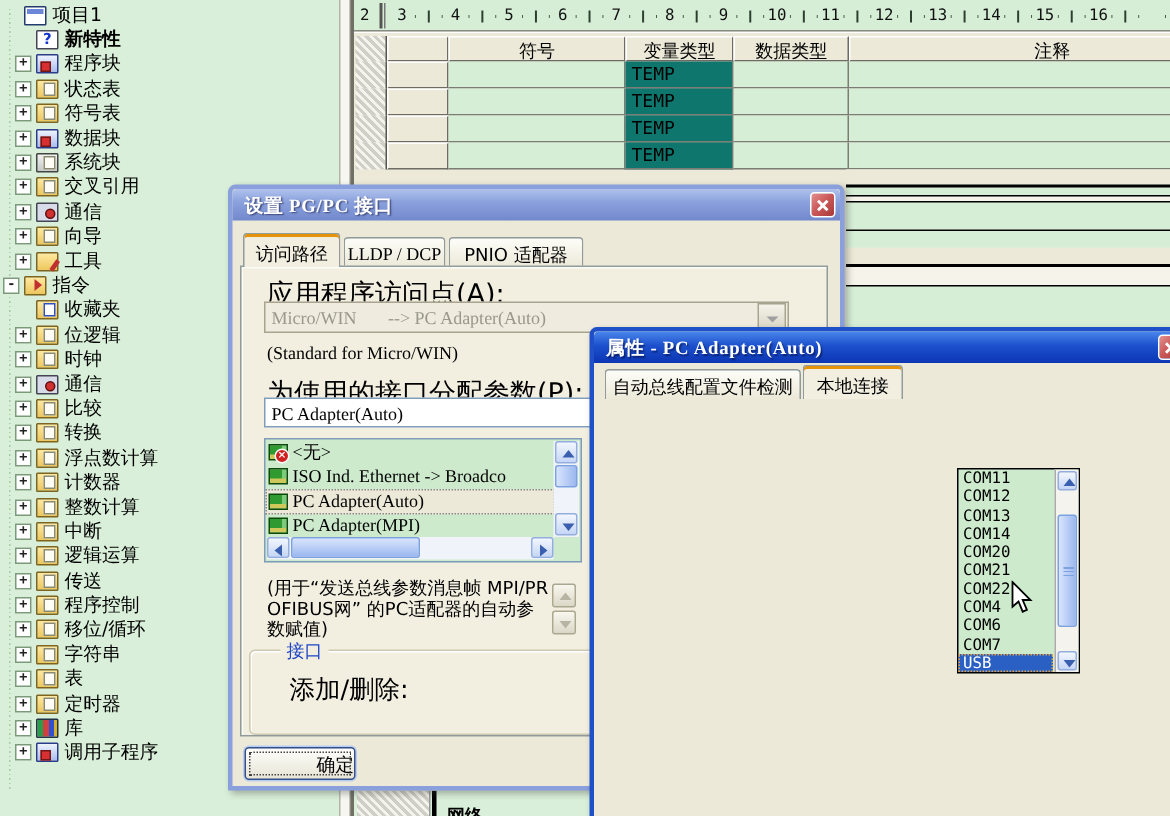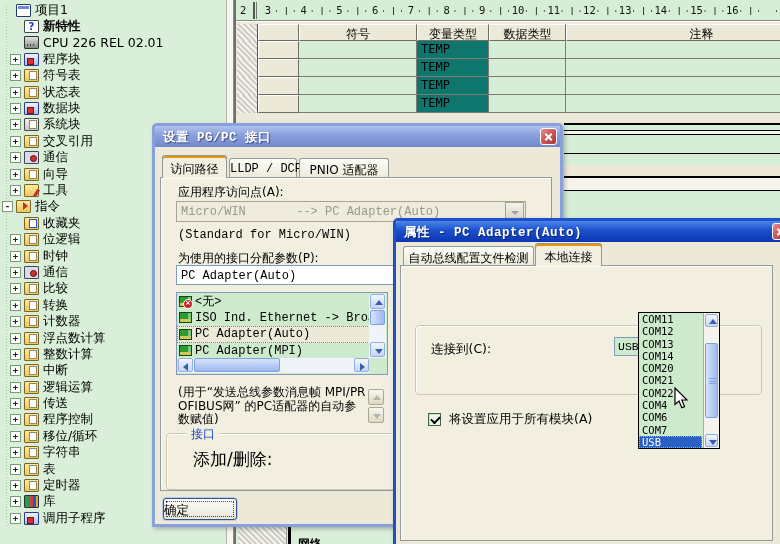--- a/index.html
+++ b/index.html
@@ -1,18 +1,18 @@
 <!DOCTYPE html>
 <html><head>
 <meta charset="utf-8">
 <style>
   * { margin:0; padding:0; box-sizing:border-box; }
   html,body { width:780px; height:544px; overflow:hidden; }
   body { font-family:"DejaVu Sans","Liberation Sans",sans-serif; font-size:12px; color:#000; }
-  .mono { font-family:Liberation Mono, monospace; }
+  .mono { font-family:Liberation Serif, serif; }
   #screen { position:relative; width:780px; height:544px; background:#ece9d8; overflow:hidden; }
 
   
   #sidebar { position:absolute; left:0; top:0; width:226px; height:544px; background:#d9efd9; overflow:hidden; padding-top:2px;
     background-image:repeating-linear-gradient(180deg,#a6cba6 0 1px,transparent 1px 3px);
     background-size:1px 520px; background-position:6px 6px; background-repeat:no-repeat; }
   .tree-item { display:flex; align-items:center; height:16.4px; white-space:nowrap; cursor:default; }
   .tree-item.lvl0 { padding-left:2px; }
   .tree-item.lvl1 { padding-left:10px; }
   .tree-item.bold .tree-label { font-weight:bold; }
@@ -105,21 +105,21 @@
   .gb-label { position:absolute; top:-8px; background:#f2efe1; padding:0 4px; color:#1e46c8; font-size:12px; }
 
   
   #d1 { left:152px; top:123px; width:411px; height:404px; background:#ece9d8; border:3px solid #8aa0dc; border-radius:5px 5px 0 0; }
   #d1 .titlebar { background:linear-gradient(180deg,#b0c2ec 0%,#8ba2de 40%,#7288cc 100%); }
   #d1-x { right:3px; }
   #d1-tab1 { left:7px;  top:29px; width:65px; }
   #d1-tab2 { left:74px; top:32px; width:68px; }
   #d1-tab3 { left:144px;top:32px; width:90px; }
   #d1-panel { left:5px; top:51px; width:392px; height:314px; }
-  .d1-label { position:absolute; font-size:12px; }
+  .d1-label { position:absolute; font-size:18px; }
   #d1-access-combo { position:absolute; left:21px; top:75px; width:350px; height:21px; background:#efecdf; border:1px solid #a8a490;
     color:#9a988a; font-size:12px; padding:3px 0 0 4px; white-space:pre; overflow:hidden; }
   #d1-access-btn { position:absolute; left:350px; top:76px; width:19px; height:19px; background:linear-gradient(180deg,#f5f3ea,#d8d4c4);
     border:1px solid #a8a490; }
   #d1-access-btn::after { content:''; position:absolute; left:5px; top:8px; border-left:4px solid transparent; border-right:4px solid transparent; border-top:4px solid #a0a0a0; }
   #d1-note { position:absolute; left:23px; top:102px; font-size:12px; }
   #d1-param-input { position:absolute; left:21px; top:139px; width:360px; height:20px; background:#fff; border:1px solid #7f9db9;
     font-size:12px; padding:3px 0 0 4px; }
   #d1-list { position:absolute; left:21px; top:166px; width:212px; height:83px; background:#cdeacd; border:1px solid #7f9db9; }
   .d1-li { position:relative; display:flex; align-items:center; height:16.5px; padding-left:2px; white-space:nowrap; overflow:hidden; width:193px; font-size:12px; }
@@ -139,21 +139,21 @@
   .sb-thumb.h { background:linear-gradient(180deg,#d8e4fc,#9cb8f0); }
   #d1-list-vsb { position:absolute; right:1px; top:1px; width:17px; height:64px; background:#f0f4fa; }
   #d1-list-hsb { position:absolute; left:1px; bottom:1px; height:15px; right:18px; background:#f0f4fa; }
   #d1-desc { position:absolute; left:23px; top:260px; width:188px; font-size:12px; line-height:13.5px; word-break:break-all; }
   .mini-btn { position:absolute; left:213px; width:16px; height:16px; background:linear-gradient(180deg,#f8f6ee,#dcd8c8); border:1px solid #aca890; border-radius:2px; }
   .mini-up::after { content:''; position:absolute; left:4px; top:5px; border-left:4px solid transparent; border-right:4px solid transparent; border-bottom:5px solid #b8b4a4; }
   .mini-down::after { content:''; position:absolute; left:4px; top:6px; border-left:4px solid transparent; border-right:4px solid transparent; border-top:5px solid #b8b4a4; }
   #d1-group { left:11px; top:307px; width:378px; height:57px; }
   #d1-addremove { position:absolute; left:26px; top:14px; font-size:17px; }
   #d1-ok { position:absolute; left:8px; top:372px; width:74px; height:22px; background:linear-gradient(180deg,#fefefc,#e7e5d5);
-    border:1px solid #33508c; border-radius:3px; font-size:12.5px; text-align:left; padding-top:3px; outline:1px dotted #444; outline-offset:-4px;
+    border:1px solid #33508c; border-radius:3px; font-size:12.5px; text-align:right; padding-top:3px; outline:1px dotted #444; outline-offset:-4px;
     box-shadow:0 0 0 1px #b8ccf0; }
 
   
   #d2 { left:393px; top:218px; width:392px; height:329px; background:#ece9d8; border:3px solid #2050c8; border-radius:5px 0 0 0; }
   #d2 .titlebar { background:linear-gradient(180deg,#4a86ec 0%,#1c50cc 45%,#0c36b4 100%); border-radius:3px 0 0 0; }
   #d2-x { left:376px; }
   #d2-tab1 { left:7px;   top:25px; width:131px; }
   #d2-tab2 { left:139px; top:22px; width:67px; }
   #d2-panel { left:4px; top:44px; width:373px; height:276px; }
   #d2-group { left:14px; top:59px; width:347px; height:70px; }
@@ -190,46 +190,41 @@
         <span class="tree-icon project-icon"></span>
         <span class="tree-label">项目1</span>
       </div>
 
       <div class="tree-item bold lvl1 ex-none">
         <span class="expand-box"></span>
         <span class="tree-icon new-features-icon"></span>
         <span class="tree-label">新特性</span>
       </div>
 
-      <div class="tree-item lvl1 ex-none">
-        <span class="expand-box"></span>
-        <span class="tree-icon cpu-icon"></span>
-        <span class="tree-label">CPU 226 REL 02.01</span>
-      </div>
 
       <div class="tree-item lvl1 ex-plus">
         <span class="expand-box"></span>
         <span class="tree-icon program-block-icon"></span>
         <span class="tree-label">程序块</span>
       </div>
 
       <div class="tree-item lvl1 ex-plus">
         <span class="expand-box"></span>
+        <span class="tree-icon status-chart-icon"></span>
+        <span class="tree-label">状态表</span>
+      </div>
+
+      <div class="tree-item lvl1 ex-plus">
+        <span class="expand-box"></span>
         <span class="tree-icon symbol-table-icon"></span>
         <span class="tree-label">符号表</span>
       </div>
 
       <div class="tree-item lvl1 ex-plus">
         <span class="expand-box"></span>
-        <span class="tree-icon status-chart-icon"></span>
-        <span class="tree-label">状态表</span>
-      </div>
-
-      <div class="tree-item lvl1 ex-plus">
-        <span class="expand-box"></span>
         <span class="tree-icon data-block-icon"></span>
         <span class="tree-label">数据块</span>
       </div>
 
       <div class="tree-item lvl1 ex-plus">
         <span class="expand-box"></span>
         <span class="tree-icon system-block-icon"></span>
         <span class="tree-label">系统块</span>
       </div>
 
@@ -294,28 +289,28 @@
       </div>
 
       <div class="tree-item lvl1 ex-plus">
         <span class="expand-box"></span>
         <span class="tree-icon convert-icon"></span>
         <span class="tree-label">转换</span>
       </div>
 
       <div class="tree-item lvl1 ex-plus">
         <span class="expand-box"></span>
+        <span class="tree-icon float-math-icon"></span>
+        <span class="tree-label">浮点数计算</span>
+      </div>
+
+      <div class="tree-item lvl1 ex-plus">
+        <span class="expand-box"></span>
         <span class="tree-icon counter-icon"></span>
         <span class="tree-label">计数器</span>
-      </div>
-
-      <div class="tree-item lvl1 ex-plus">
-        <span class="expand-box"></span>
-        <span class="tree-icon float-math-icon"></span>
-        <span class="tree-label">浮点数计算</span>
       </div>
 
       <div class="tree-item lvl1 ex-plus">
         <span class="expand-box"></span>
         <span class="tree-icon integer-math-icon"></span>
         <span class="tree-label">整数计算</span>
       </div>
 
       <div class="tree-item lvl1 ex-plus">
         <span class="expand-box"></span>
@@ -548,33 +543,20 @@
     <div id="d1-ok">确定</div>
   </div>
 
   <div id="d2" class="dialog">
     <div class="titlebar">
       <span class="title-text mono">属性 - PC Adapter(Auto)</span>
       <span id="d2-x" class="xbtn"></span>
     </div>
     <div id="d2-tab1" class="tab">自动总线配置文件检测</div>
     <div id="d2-tab2" class="tab active">本地连接</div>
-    <div id="d2-panel" class="tabpanel">
-      <div id="d2-group" class="groupbox">
-        <span id="d2-connect-label">连接到(C):</span>
-        <div id="d2-combo">
-          <span id="d2-combo-value" class="mono">USB</span>
-          <span id="d2-combo-btn"></span>
-        </div>
-      </div>
-      <div id="d2-check-row">
-        <span id="d2-checkbox"></span>
-        <span id="d2-check-label">将设置应用于所有模块(A)</span>
-      </div>
-    </div>
 
     <div id="dropdown">
       <div>
 
           <div class="dd-item ex-none">COM11</div>
 
           <div class="dd-item ex-none">COM12</div>
 
           <div class="dd-item ex-none">COM13</div>
 

